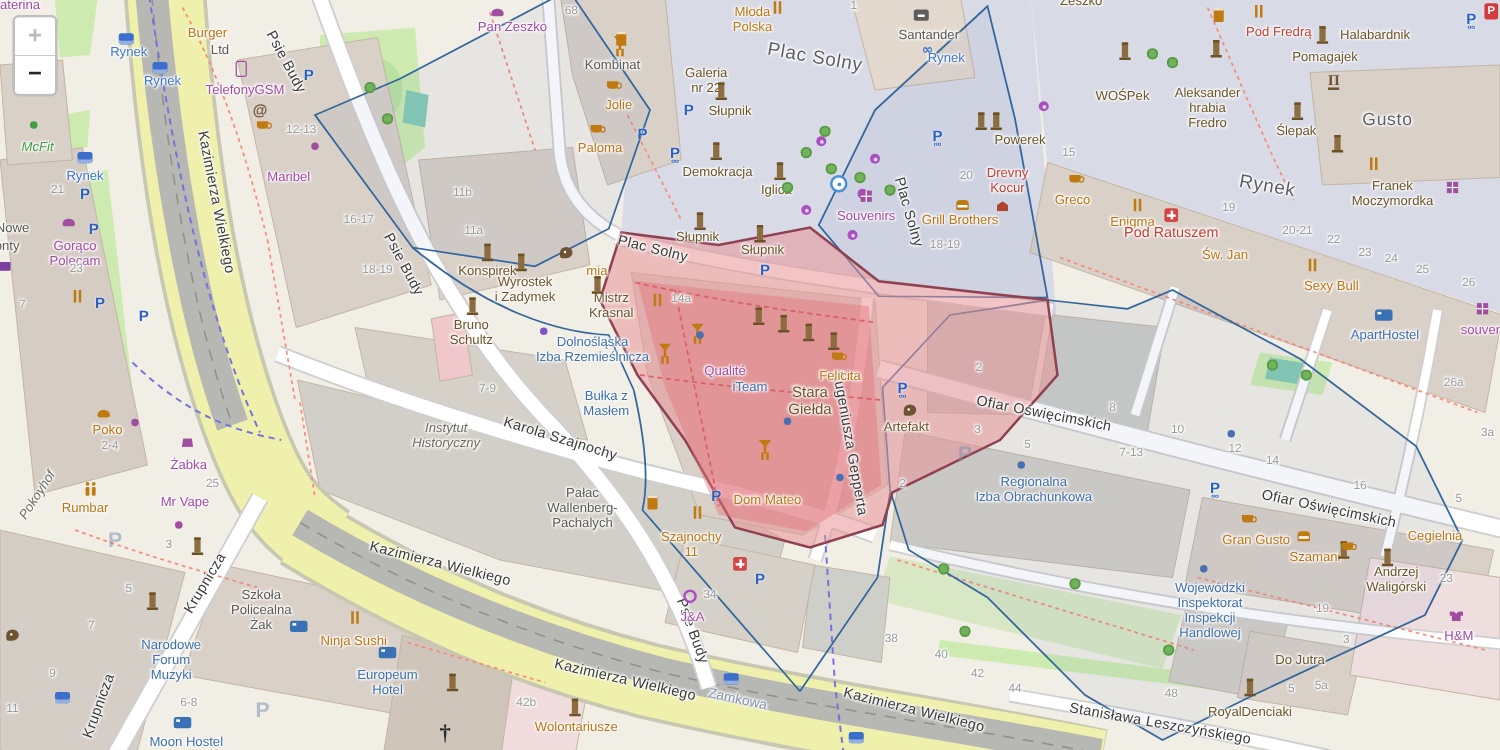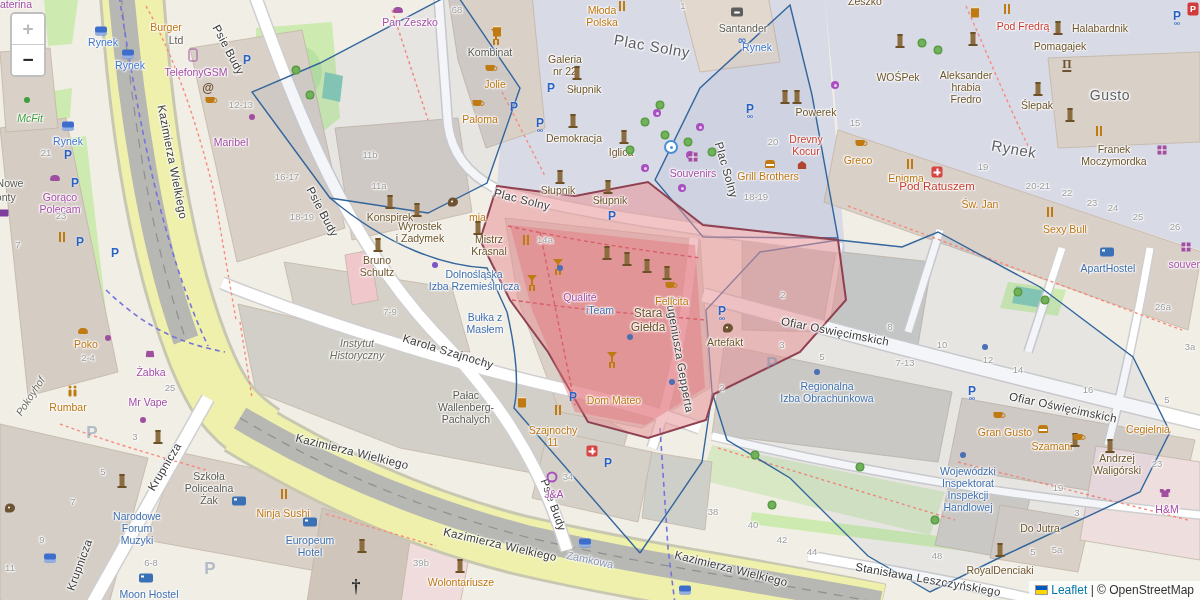--- a/index.html
+++ b/index.html
@@ -372,21 +372,21 @@
       <div class="lbl c-num" style="left: 61px; top: 216px; transform: translate(-50%, -50%) rotate(0deg);">23</div>
       <div class="lbl c-num" style="left: 18px; top: 245px; transform: translate(-50%, -50%) rotate(0deg);">7</div>
       <div class="lbl c-num" style="left: 88px; top: 358px; transform: translate(-50%, -50%) rotate(0deg);">2-4</div>
       <div class="lbl c-num" style="left: 170px; top: 388px; transform: translate(-50%, -50%) rotate(0deg);">25</div>
       <div class="lbl c-num" style="left: 135px; top: 437px; transform: translate(-50%, -50%) rotate(0deg);">3</div>
       <div class="lbl c-num" style="left: 103px; top: 472px; transform: translate(-50%, -50%) rotate(0deg);">5</div>
       <div class="lbl c-num" style="left: 73px; top: 502px; transform: translate(-50%, -50%) rotate(0deg);">7</div>
       <div class="lbl c-num" style="left: 42px; top: 540px; transform: translate(-50%, -50%) rotate(0deg);">9</div>
       <div class="lbl c-num" style="left: 10px; top: 568px; transform: translate(-50%, -50%) rotate(0deg);">11</div>
       <div class="lbl c-num" style="left: 151px; top: 563px; transform: translate(-50%, -50%) rotate(0deg);">6-8</div>
-      <div class="lbl c-num" style="left: 421px; top: 563px; transform: translate(-50%, -50%) rotate(0deg);">39b</div>
+      <div class="lbl c-num" style="left: 421px; top: 563px; transform: translate(-50%, -50%) rotate(0deg);">42b</div>
       <div class="lbl c-num" style="left: 568px; top: 477px; transform: translate(-50%, -50%) rotate(0deg);">34</div>
       <div class="lbl c-num" style="left: 713px; top: 512px; transform: translate(-50%, -50%) rotate(0deg);">38</div>
       <div class="lbl c-num" style="left: 753px; top: 525px; transform: translate(-50%, -50%) rotate(0deg);">40</div>
       <div class="lbl c-num" style="left: 782px; top: 540px; transform: translate(-50%, -50%) rotate(0deg);">42</div>
       <div class="lbl c-num" style="left: 812px; top: 552px; transform: translate(-50%, -50%) rotate(0deg);">44</div>
       <div class="lbl c-num" style="left: 783px; top: 295px; transform: translate(-50%, -50%) rotate(0deg);">2</div>
       <div class="lbl c-num" style="left: 782px; top: 345px; transform: translate(-50%, -50%) rotate(0deg);">3</div>
       <div class="lbl c-num" style="left: 822px; top: 357px; transform: translate(-50%, -50%) rotate(0deg);">5</div>
       <div class="lbl c-num" style="left: 722px; top: 388px; transform: translate(-50%, -50%) rotate(0deg);">2</div>
       <div class="lbl c-num" style="left: 890px; top: 327px; transform: translate(-50%, -50%) rotate(0deg);">8</div>
@@ -542,14 +542,13 @@
       <span class="ic i-dot" style="background: rgb(74, 111, 181); left: 817px; top: 372px; transform: translate(-50%, -50%) rotate(0deg);"></span>
       <span class="ic i-dot" style="background: rgb(74, 111, 181); left: 985px; top: 347px; transform: translate(-50%, -50%) rotate(0deg);"></span>
       <span class="ic i-dot" style="background: rgb(74, 111, 181); left: 963px; top: 455px; transform: translate(-50%, -50%) rotate(0deg);"></span>
     </div>
 
   <div id="zoomctl">
     <a href="#" id="zoom-in">+</a>
     <a href="#" id="zoom-out">−</a>
   </div>
 
-  <div id="attrib"><span class="flag"></span><a href="#" class="leaf">Leaflet</a> <span>|</span> <a href="#" class="osm">© OpenStreetMap</a></div>
 </div>
 
 </body></html>

